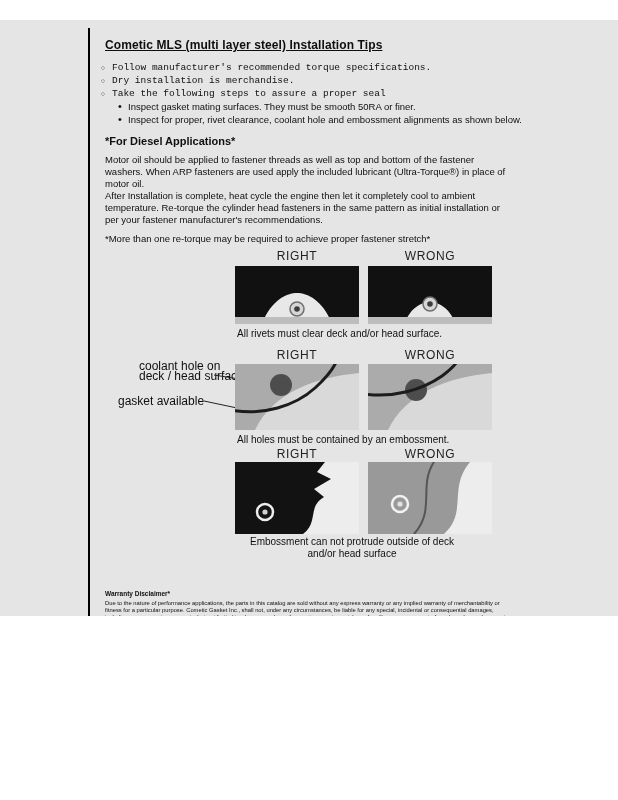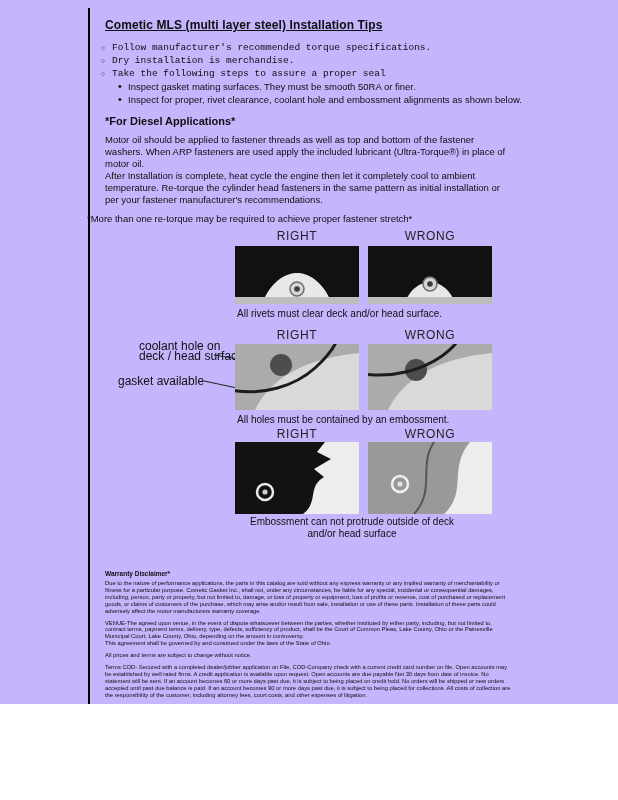--- a/index.html
+++ b/index.html
@@ -1,33 +1,33 @@
 <!DOCTYPE html>
 <html><head>
 <meta charset="utf-8">
 <style>
   * { box-sizing: border-box; margin: 0; padding: 0; }
   html, body { background: #ffffff; }
   body { font-family: "Liberation Sans", sans-serif; color: #0f0f0f; }
-  .page { position: relative; width: 618px; height: 704px; background: #c4b5fd; overflow: hidden; }
+  .page { position: relative; width: 618px; height: 596px; background: #e5e5e5; overflow: hidden; margin-top: 20px; }
 
   .left-rule { position: absolute; left: 88px; top: 8px; width: 2px; height: 785px; background: #000; }
 
   .title { position: absolute; left: 105px; top: 18px; font-size: 12px; font-weight: bold; text-decoration: underline; letter-spacing: 0.1px; }
 
   .tips { position: absolute; left: 101px; top: 41px; width: 430px; font-size: 9.5px; list-style: none; }
   .tips .b1 { position: relative; padding-left: 11px; line-height: 13px; font-family: Liberation Mono, monospace; }
   .tips .b1::before { content: "\25CB"; position: absolute; left: 0; top: 1px; font-size: 6.5px; line-height: 13px; }
   .sub { list-style: none; margin-left: 17px; }
   .sub .b2 { position: relative; padding-left: 10px; line-height: 13px; }
   .sub .b2::before { content: "\2022"; position: absolute; left: 0; top: 0; font-size: 11px; line-height: 13px; }
 
   .h2 { position: absolute; left: 105px; top: 115px; font-size: 11px; font-weight: bold; }
   .para { position: absolute; left: 105px; width: 402px; font-size: 9.5px; line-height: 12px; }
-  .note { position: absolute; left: 87px; top: 213px; font-size: 9.5px; }
+  .note { position: absolute; left: 105px; top: 213px; font-size: 9.5px; }
 
   .fig-label { position: absolute; width: 124px; text-align: center; font-size: 12px; letter-spacing: 0.6px; color: #222; }
   .fig-img { position: absolute; width: 124px; }
   .fig-img svg { display: block; }
   .caption { position: absolute; font-size: 10px; line-height: 11.5px; white-space: pre-line; text-align: center; }
 
   .ann { position: absolute; font-size: 12px; line-height: 10px; white-space: pre-line; }
   .ann-lines { position: absolute; left: 200px; top: 344px; }
 
   .disc { position: absolute; left: 105px; top: 570px; width: 408px; }

